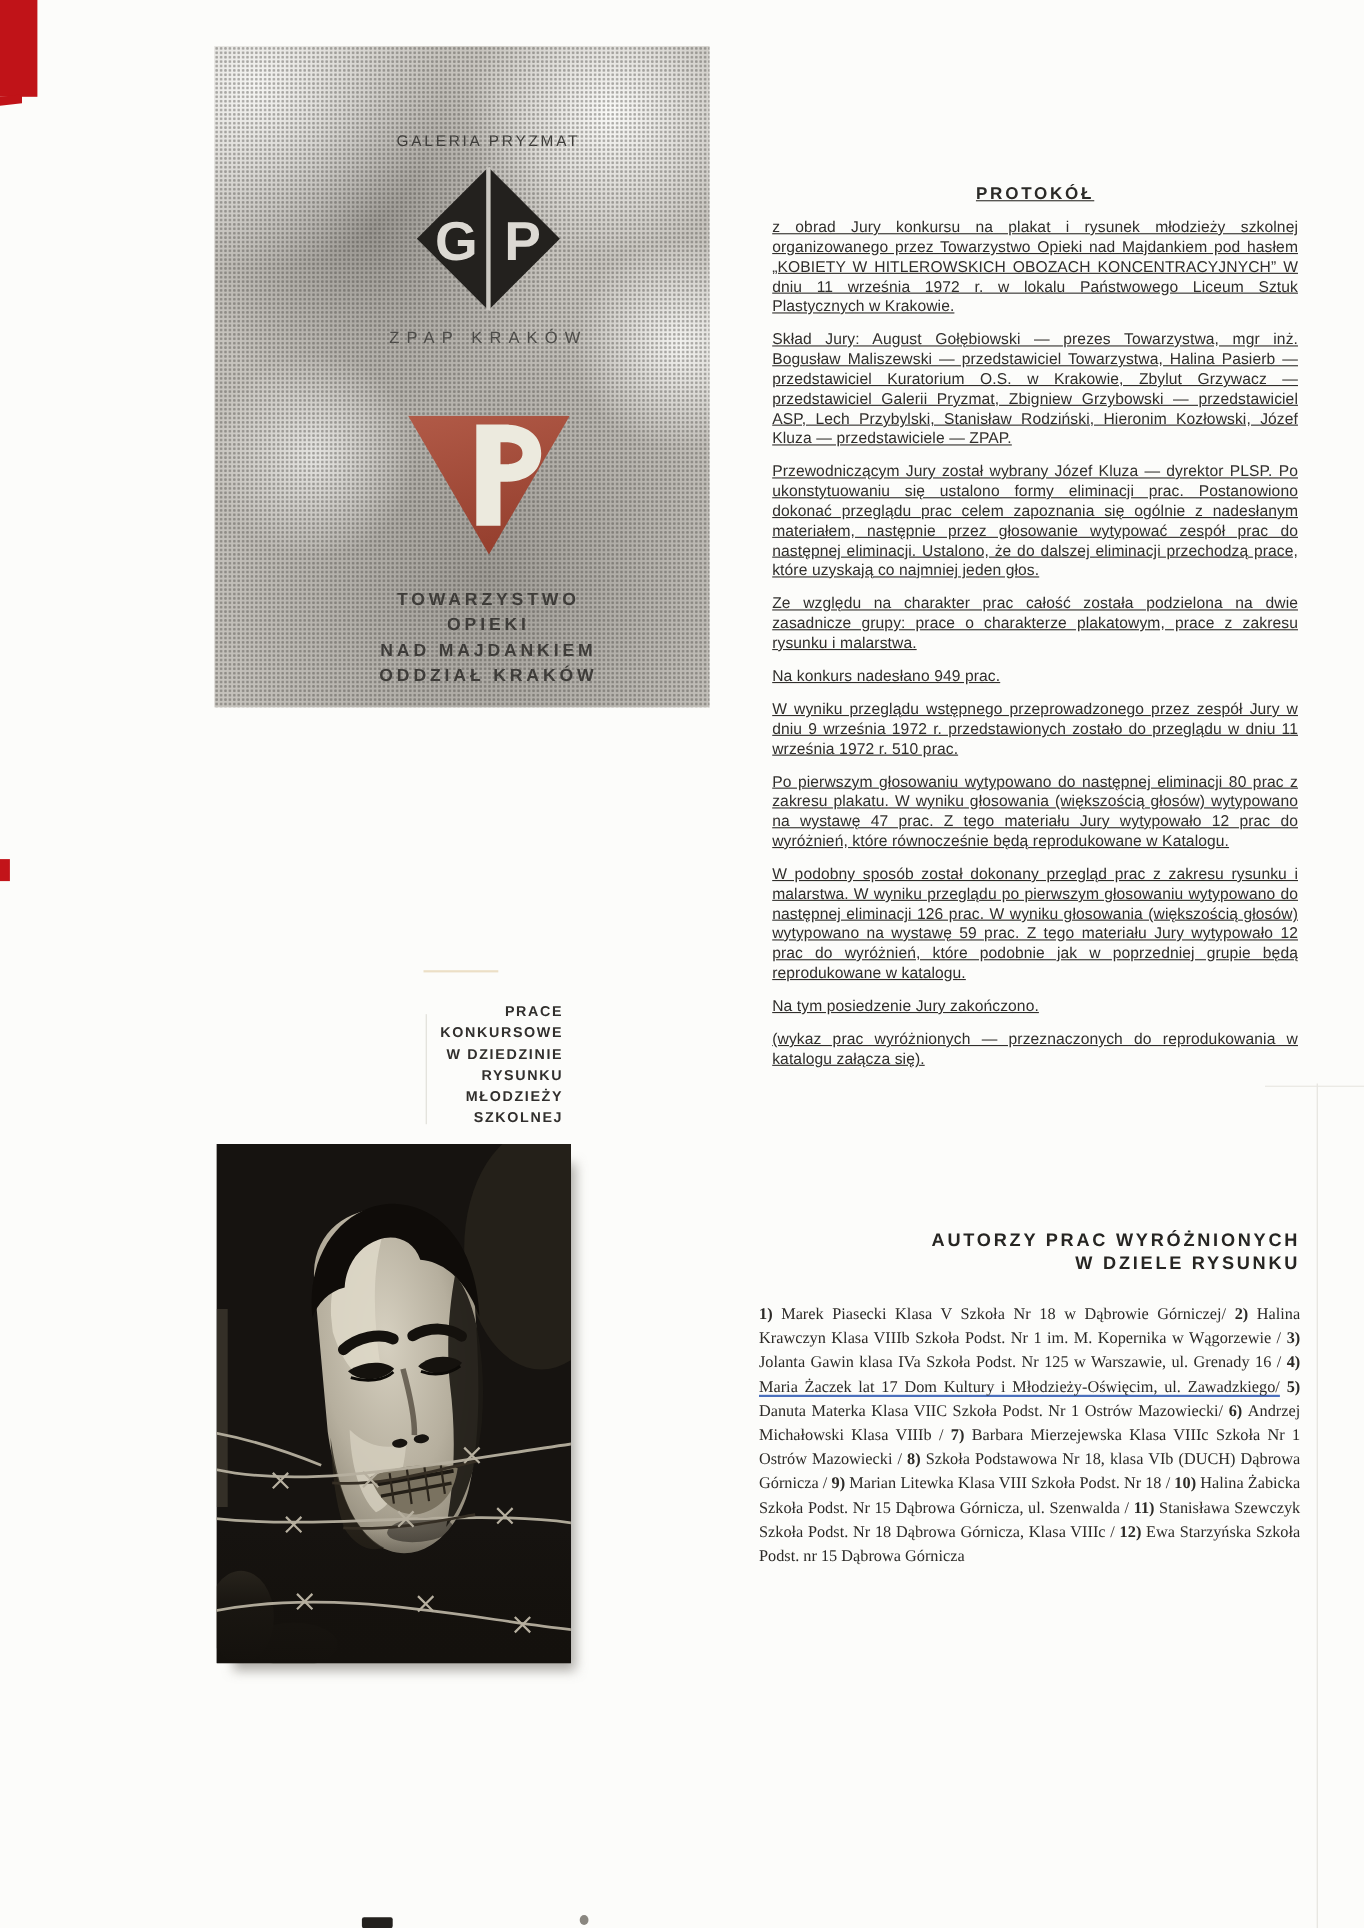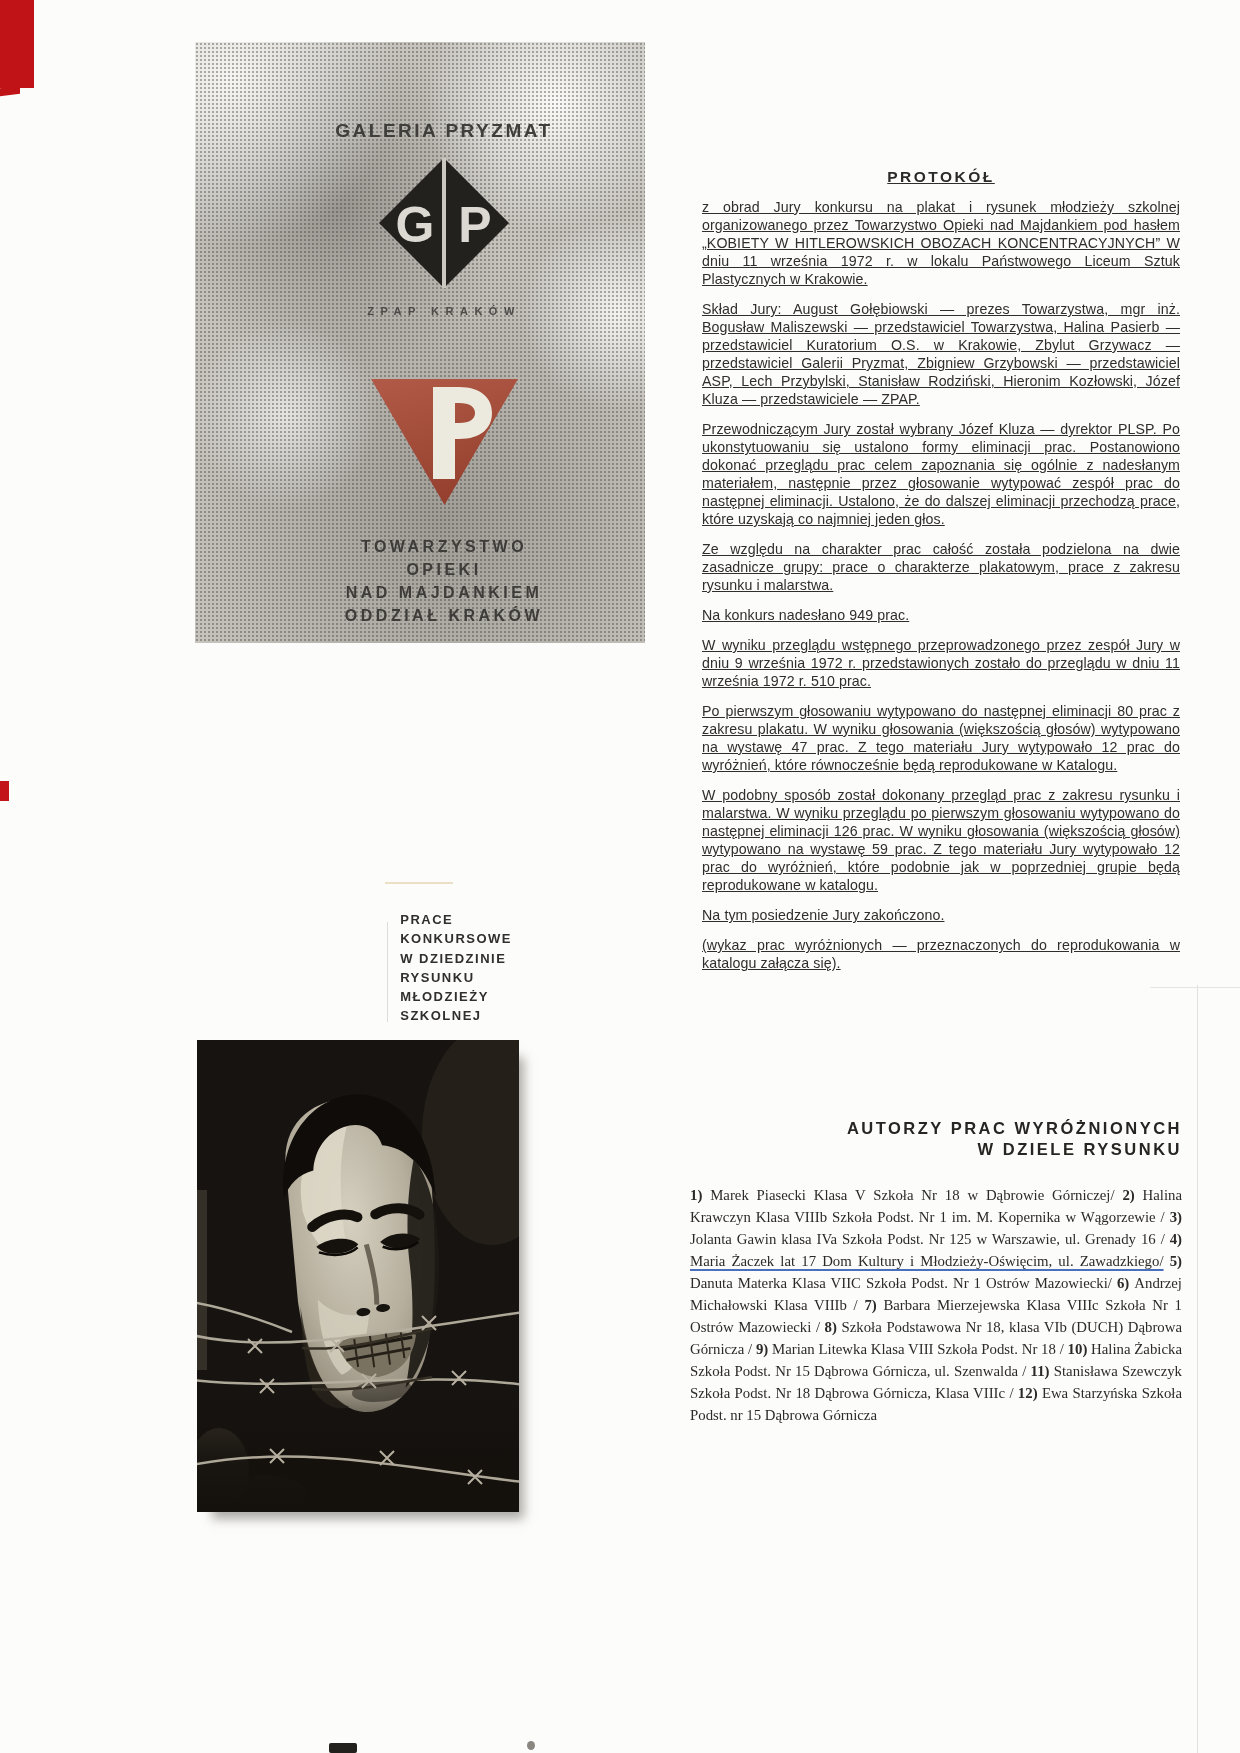--- a/index.html
+++ b/index.html
@@ -29,29 +29,29 @@
       radial-gradient(circle at 80% 10%, rgba(252,252,250,.95), rgba(252,252,250,0) 20%),
       radial-gradient(circle at 94% 45%, rgba(250,250,248,.85), rgba(250,250,248,0) 18%),
       radial-gradient(circle at 8% 6%,  rgba(250,250,248,.9),  rgba(250,250,248,0) 24%),
       radial-gradient(circle at 20% 62%, rgba(246,246,244,.7), rgba(246,246,244,0) 18%),
       radial-gradient(circle at 32% 28%, rgba(116,113,108,.55), rgba(116,113,108,0) 32%),
       radial-gradient(circle at 55% 80%, rgba(138,135,129,.65), rgba(138,135,129,0) 50%);
     background-size:4px 4px,auto,auto,auto,auto,auto,auto;
     overflow:hidden;
   }
   .poster-content{position:absolute;left:0;top:0;width:100%;height:100%;text-align:center;transform:translateX(24px);}
-  .galeria{margin-top:78px;font-size:19px;letter-spacing:2.5px;font-weight:700;color:#3f3e3b;}
+  .galeria{margin-top:78px;font-size:14px;letter-spacing:2.5px;font-weight:400;color:#3f3e3b;}
   .gp-logo{display:block;margin:14px auto 0;}
-  .zpap{margin-top:15px;font-size:11px;letter-spacing:6.5px;font-weight:700;color:#4c4b48;}
+  .zpap{margin-top:15px;font-size:15px;letter-spacing:6.5px;font-weight:400;color:#4c4b48;}
   .triangle-svg{display:block;margin:62px auto 0;}
   .society{margin-top:30px;font-size:16px;line-height:23px;letter-spacing:3.5px;font-weight:600;color:#3e3c39;}
 
   
   .side-caption{
-    position:absolute;right:728px;top:910px;
+    position:absolute;right:728px;top:910px;text-align:right;
     font-size:13px;font-weight:bold;line-height:19.3px;letter-spacing:1.5px;color:#312f2d;
   }
 
   
   .artwork{
     position:absolute;left:197px;top:1040px;width:322px;height:472px;
     box-shadow:10px 12px 10px -5px rgba(110,106,98,.55);
     background:#161310;
   }
 

